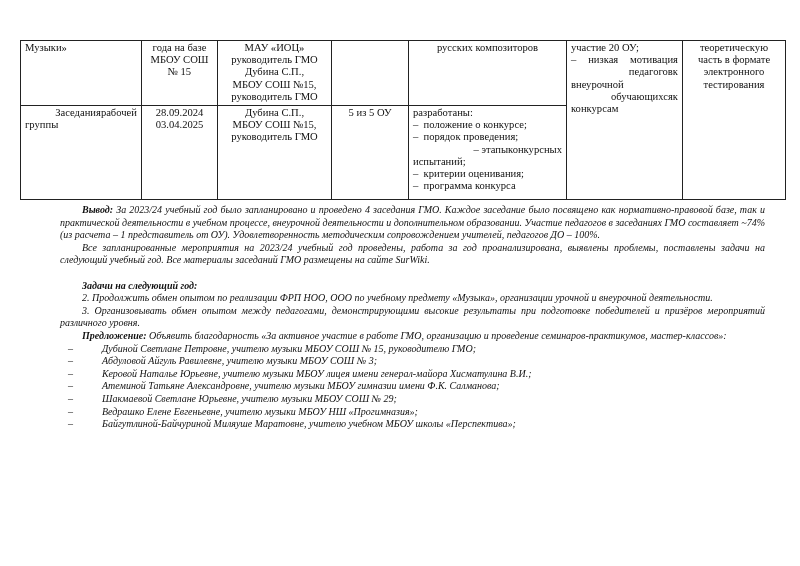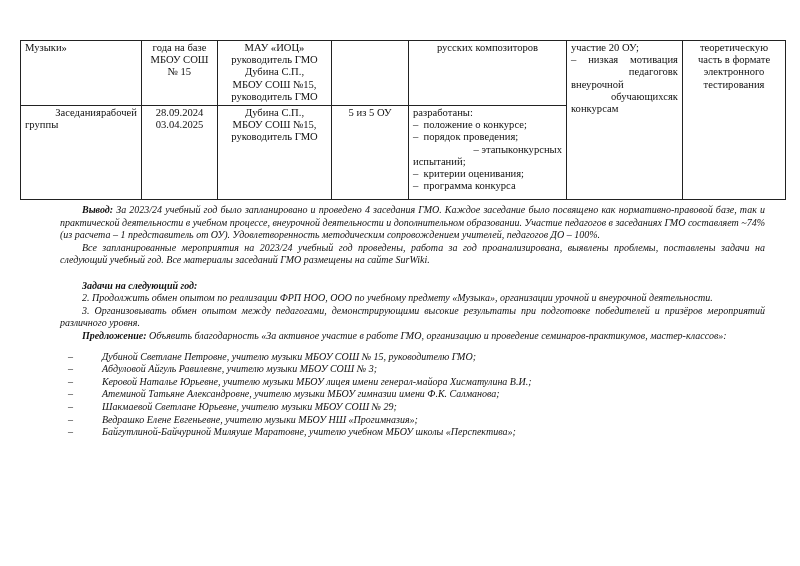--- a/index.html
+++ b/index.html
@@ -14,21 +14,21 @@
   .r1 td { height:63px; }
   .r2 td { height:92px; }
   .dash { display:block; }
   .dash::before { content:"–  "; white-space:pre; }
   .flexrow { display:flex; justify-content:flex-end; }
   .body { position:absolute; left:60px; width:705px; top:204px;
           font-size:10px; line-height:12.6px; font-style:italic; text-align:justify; }
   .para { margin:0; text-indent:22px; }
   .gap { height:12.6px; }
   b.lead { font-weight:bold; }
-  .list { margin:8px; padding:0; list-style:none; }
+  .list { margin:0; padding:0; list-style:none; }
   .list li { padding-left:16px; position:relative; white-space:nowrap; }
   .list li::before { content:"–"; position:absolute; left:-2px; font-style:normal; }
   .list li span { padding-left:16px; }
 </style>
 </head>
 <body>
 
 <div class="page">
 
   <table class="plan">

